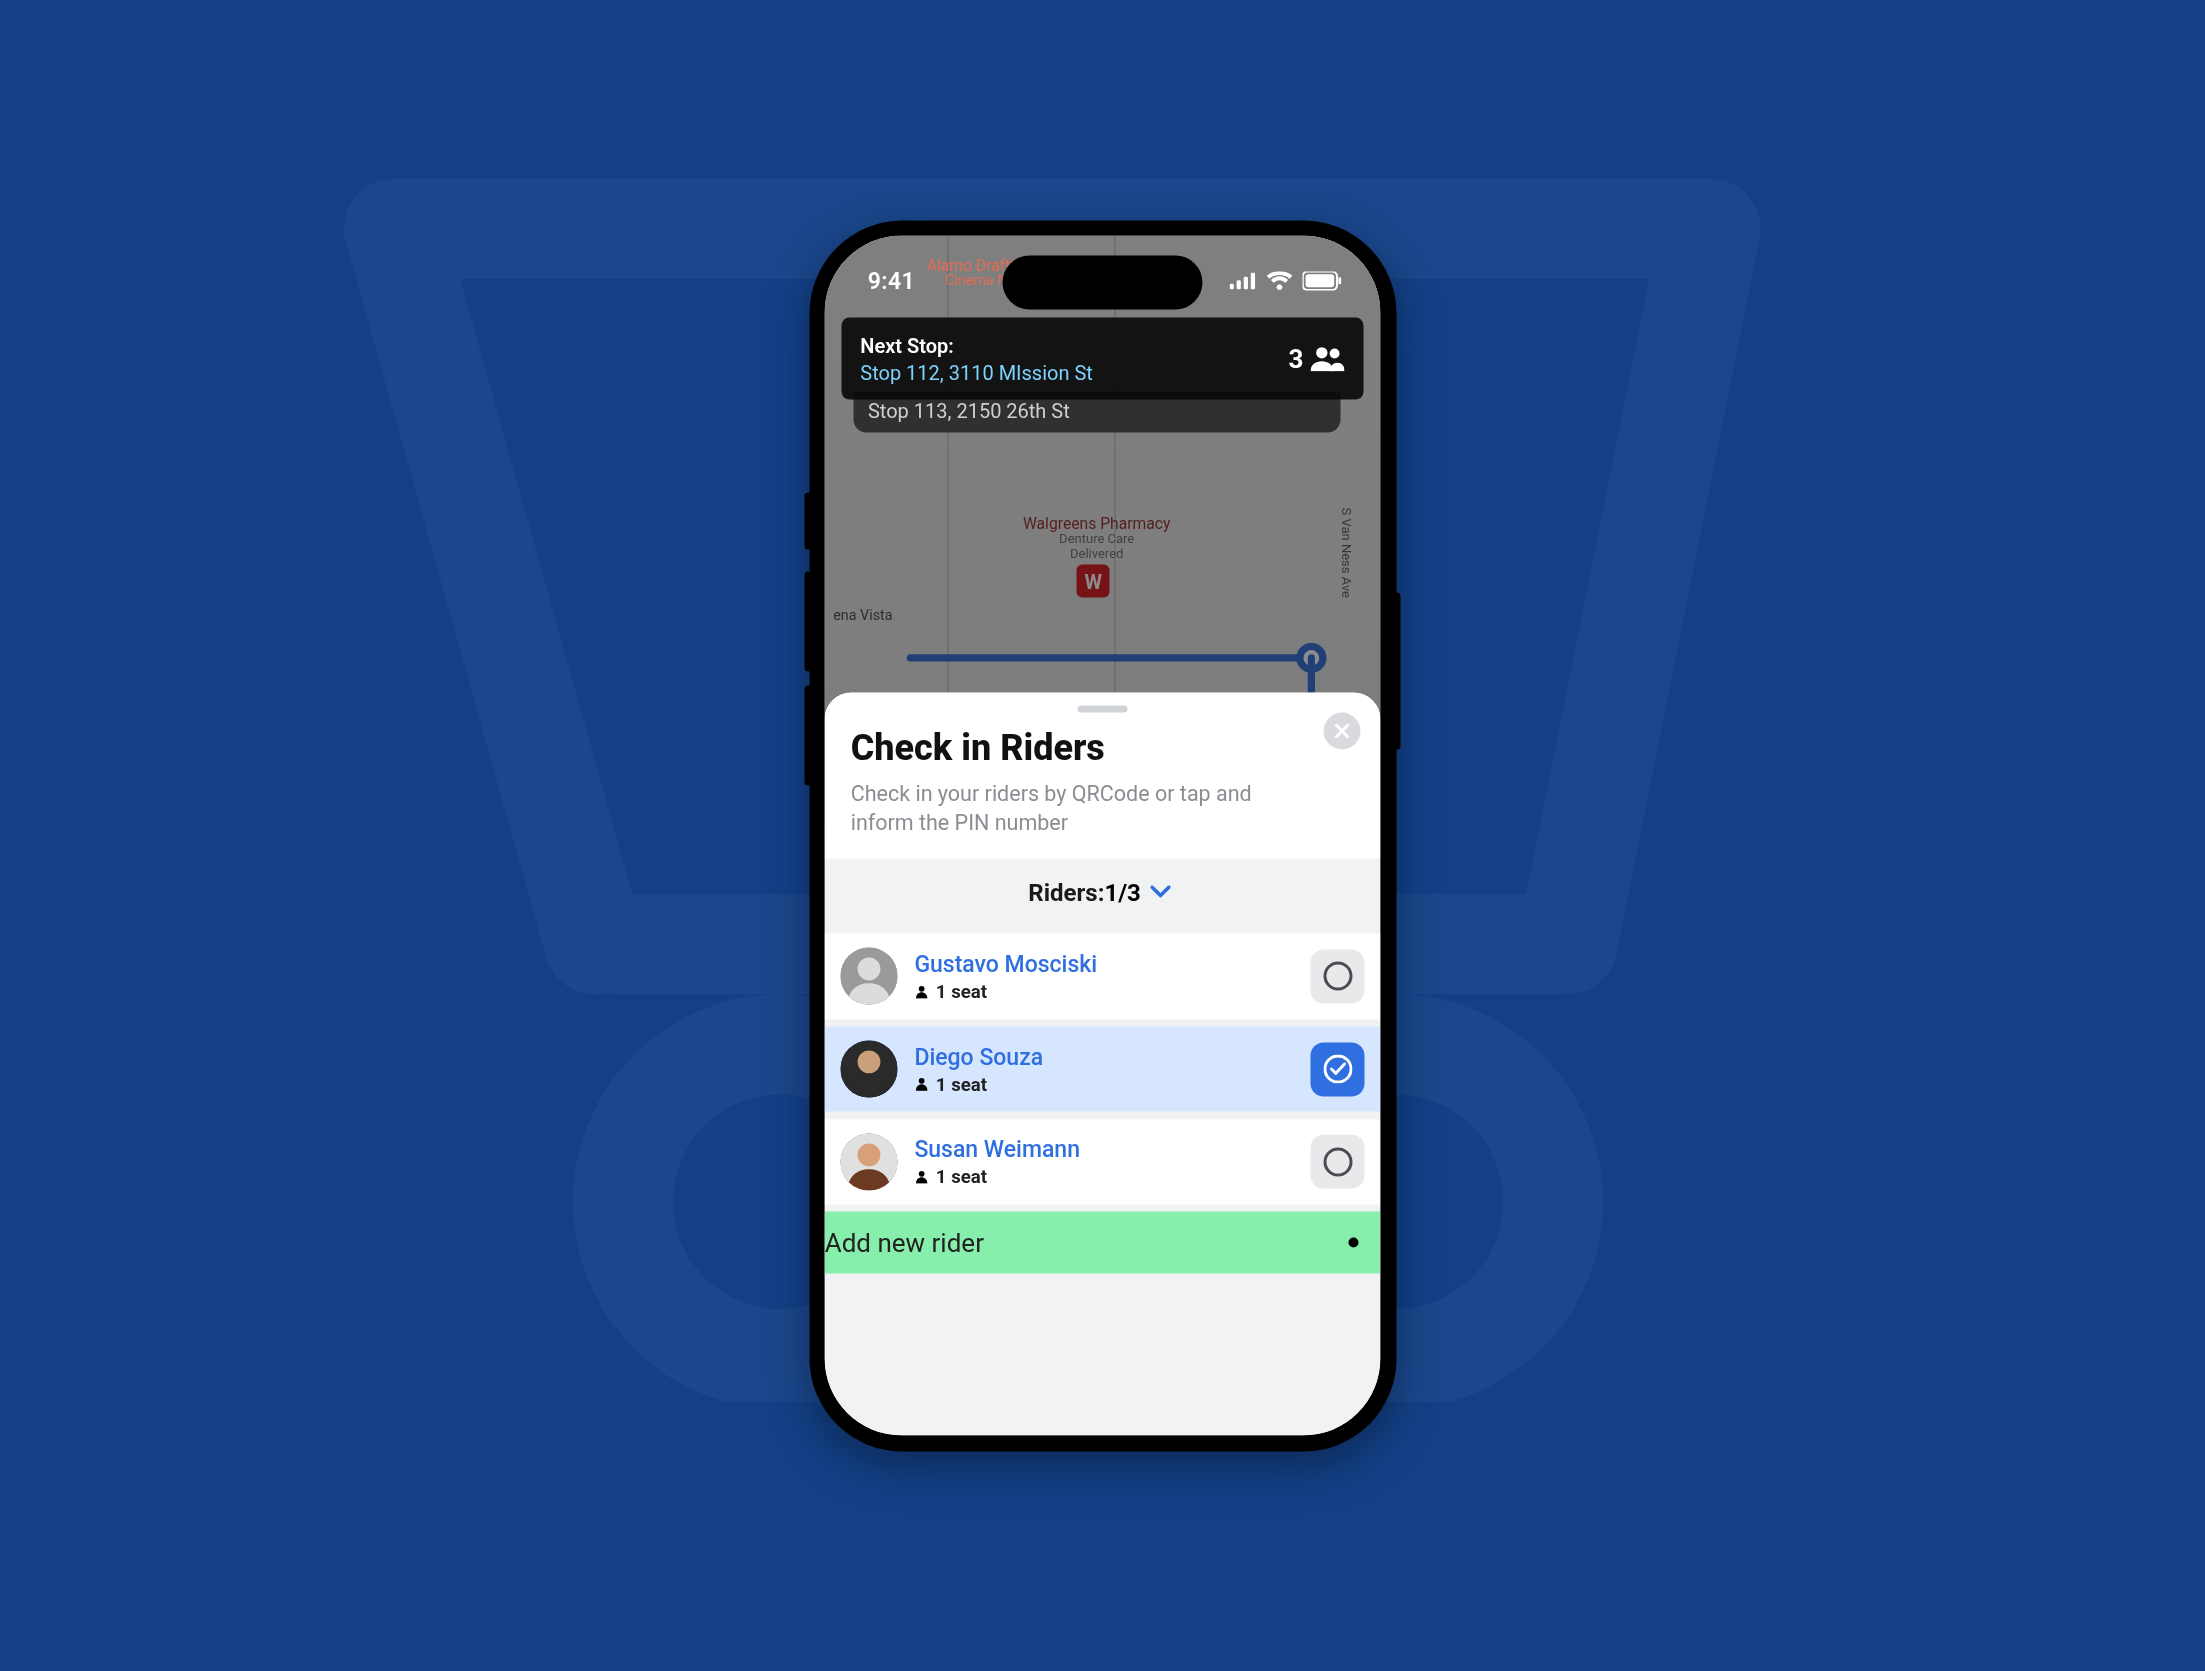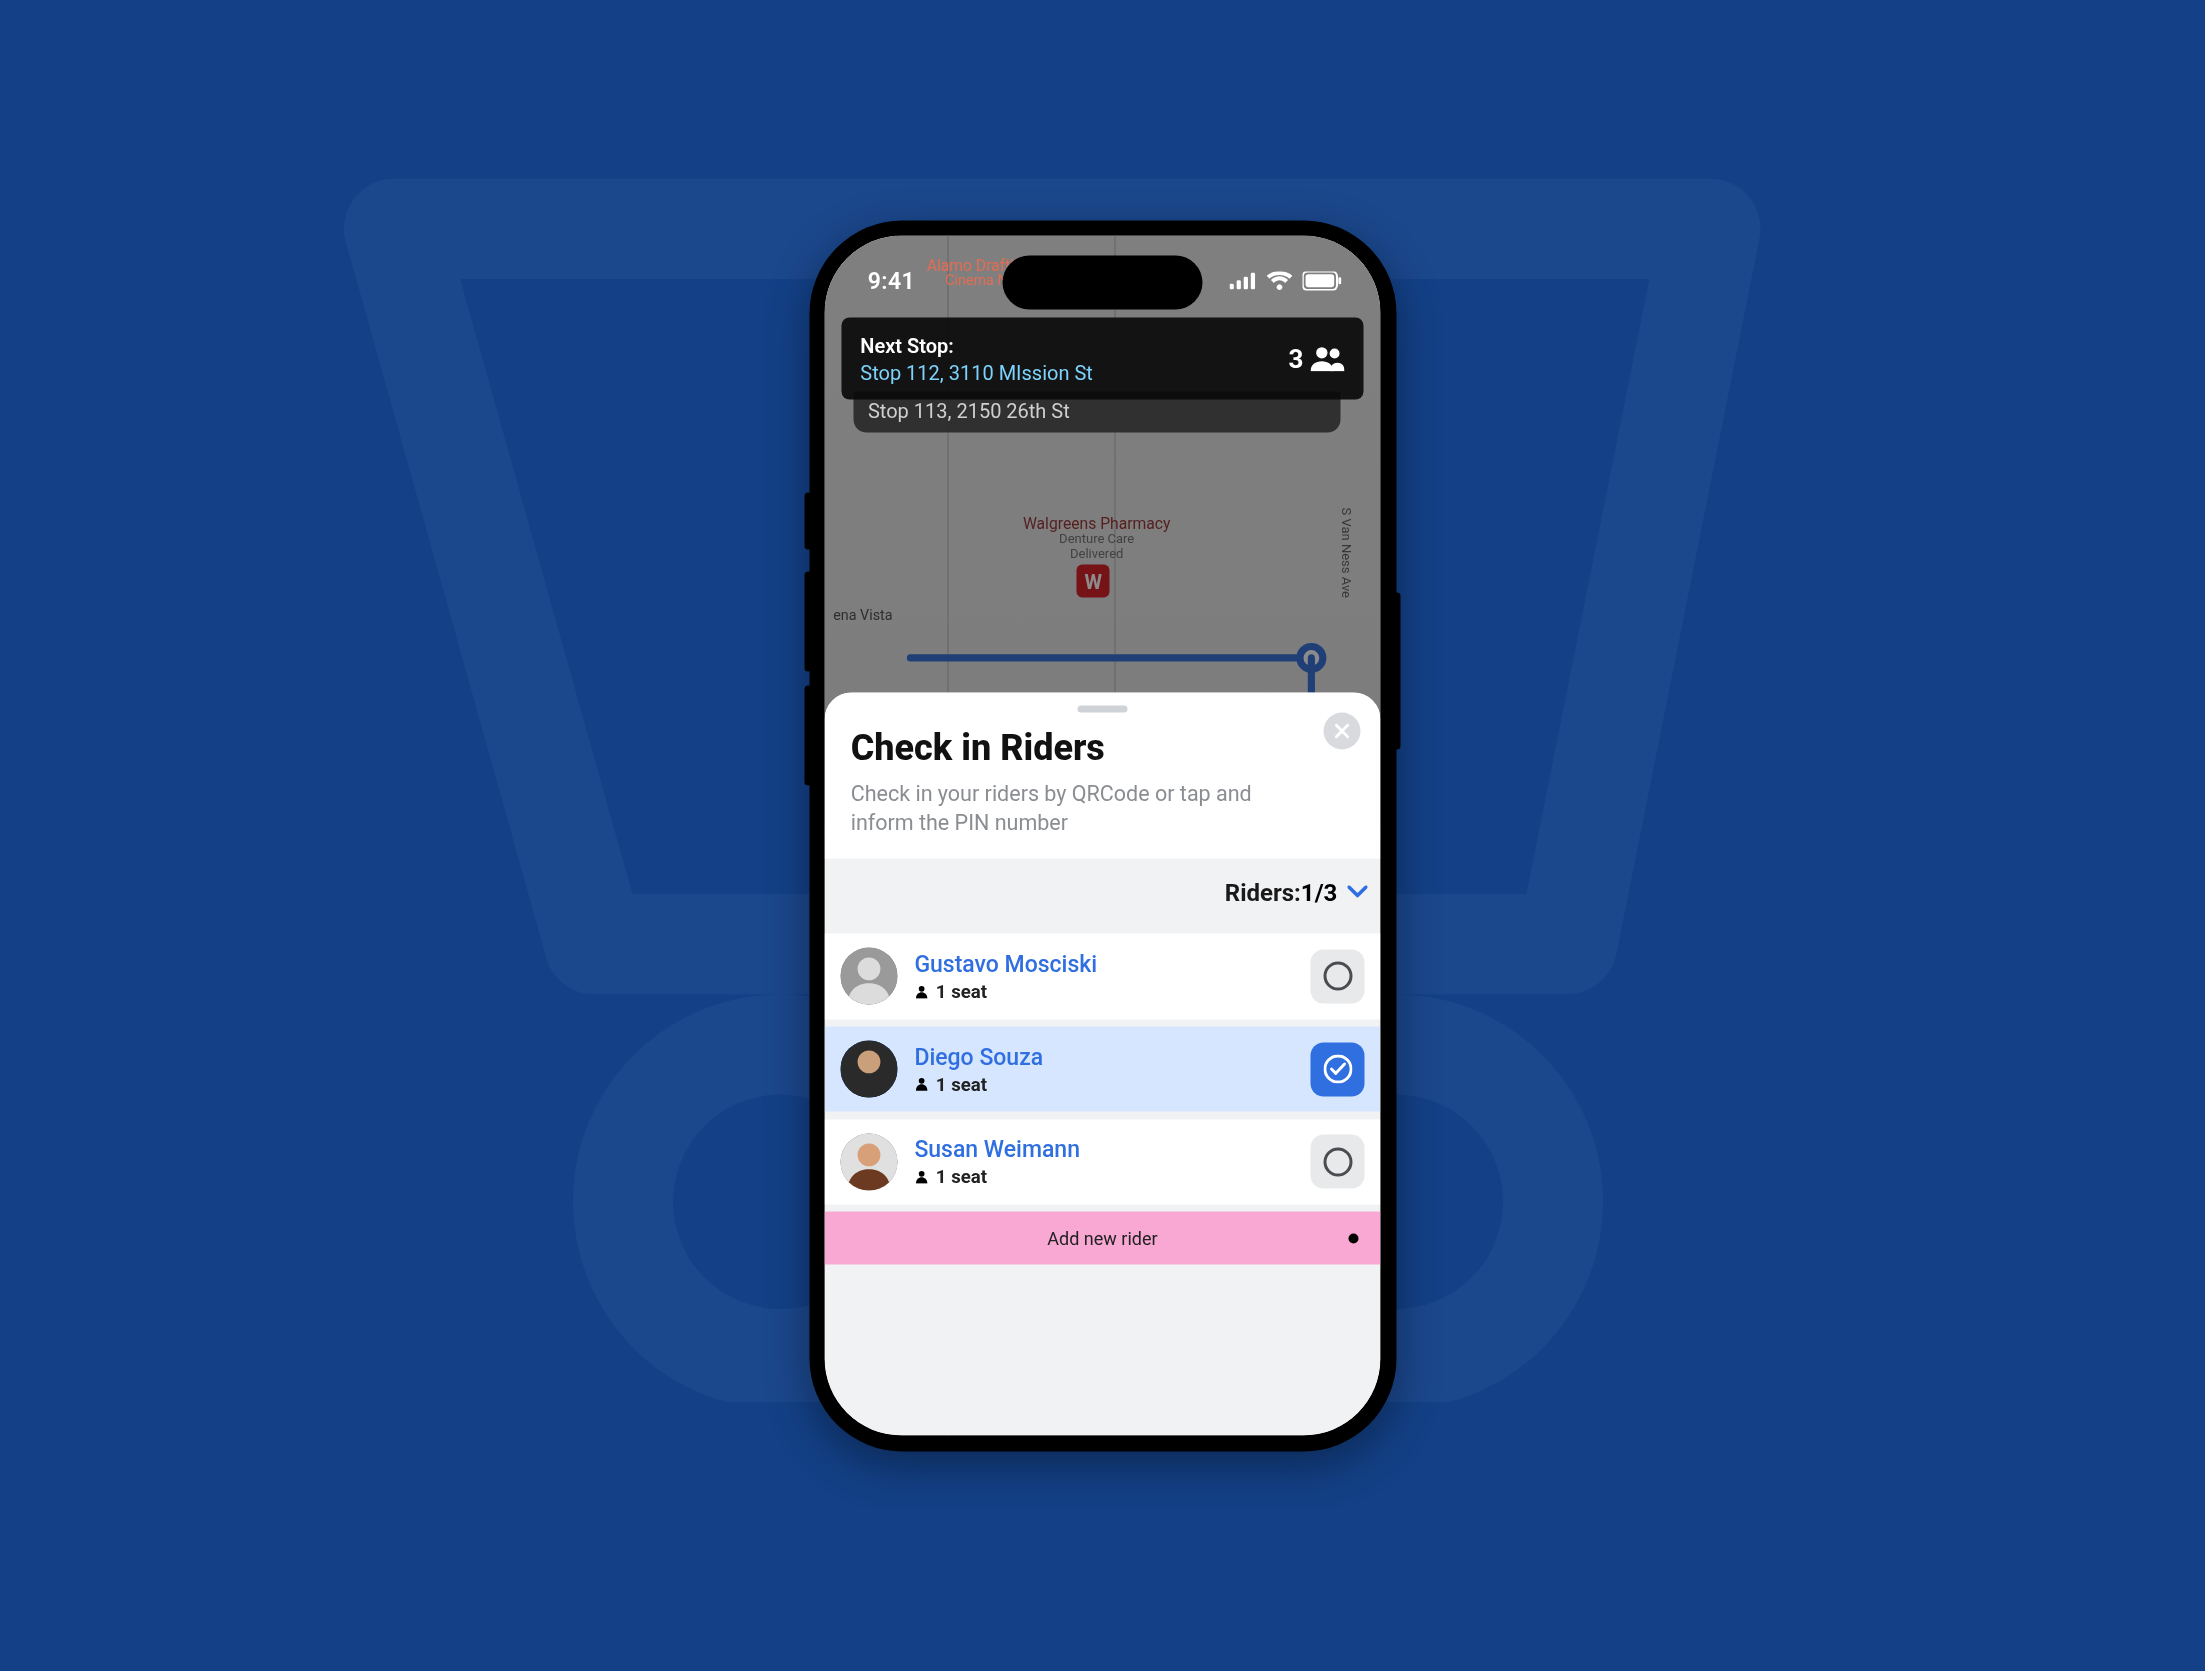--- a/index.html
+++ b/index.html
@@ -238,21 +238,21 @@
     align-items: center;
     justify-content: center;
     gap: 26px;
     font-size: 23px;
     font-weight: 600;
   }
 
   .riders-header {
     display:flex;
     align-items:center;
-    justify-content: flex-end;
+    justify-content: center;
     padding: 20px 13px 20px 7.2px;
     font-size: 24px;
   }
   .riders-header-left { font-weight: 700; color:#1a1a1a; }
   .riders-header-right { display:flex; align-items:center; gap:10px; font-weight:700; }
   .riders-chevron { color:#2f6fe0; }
 
   .rider-list { background:#f1f2f4; padding-bottom: 5.7px; }
   .rider-row {
     background: #fff;
@@ -288,23 +288,22 @@
     flex-shrink:0;
   }
   .check-btn .circle {
     width: 29px; height:29px; border:3.6px solid #4a4c4f; border-radius:50%;
   }
   .check-btn.checked {
     background:#2f6fe0;
   }
 
   .add-rider {
-    background:#f9a8d4;
-    text-align:center;
-    font-size:18px;
+    background:#86efac;
+    font-size:26px;
     color:#222;
     padding: 15.7px 0;
     margin-top:7.2px;
     position:relative;
   }
   .add-rider .dot {
     position:absolute;
     right:21.5px;
     top:50%;
     transform: translateY(-50%);

